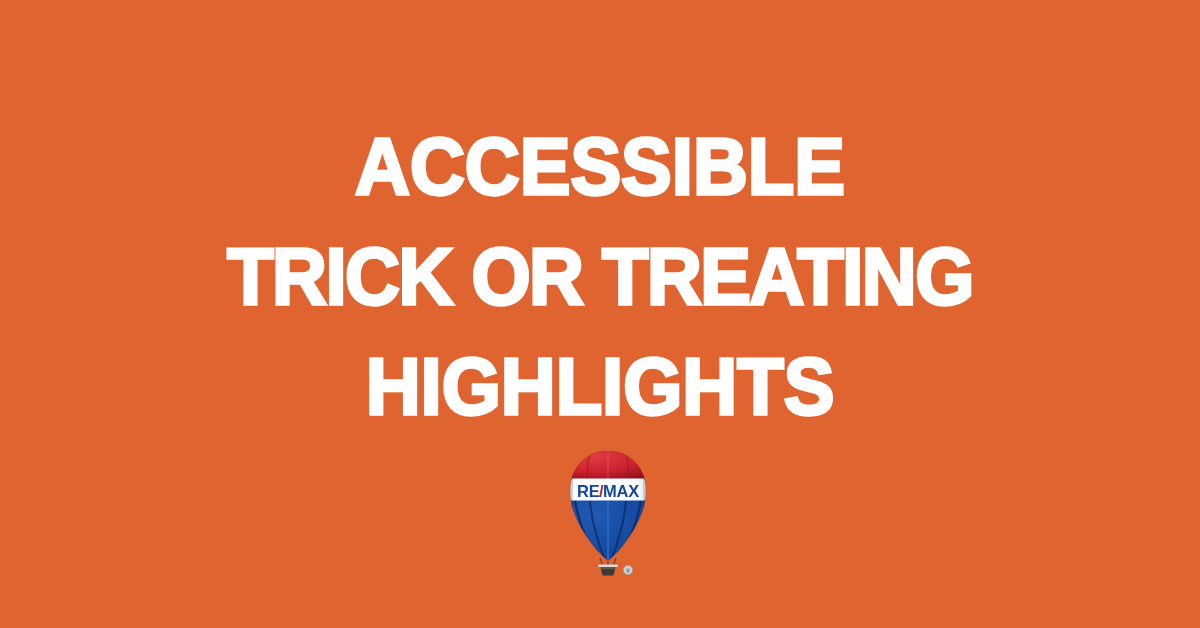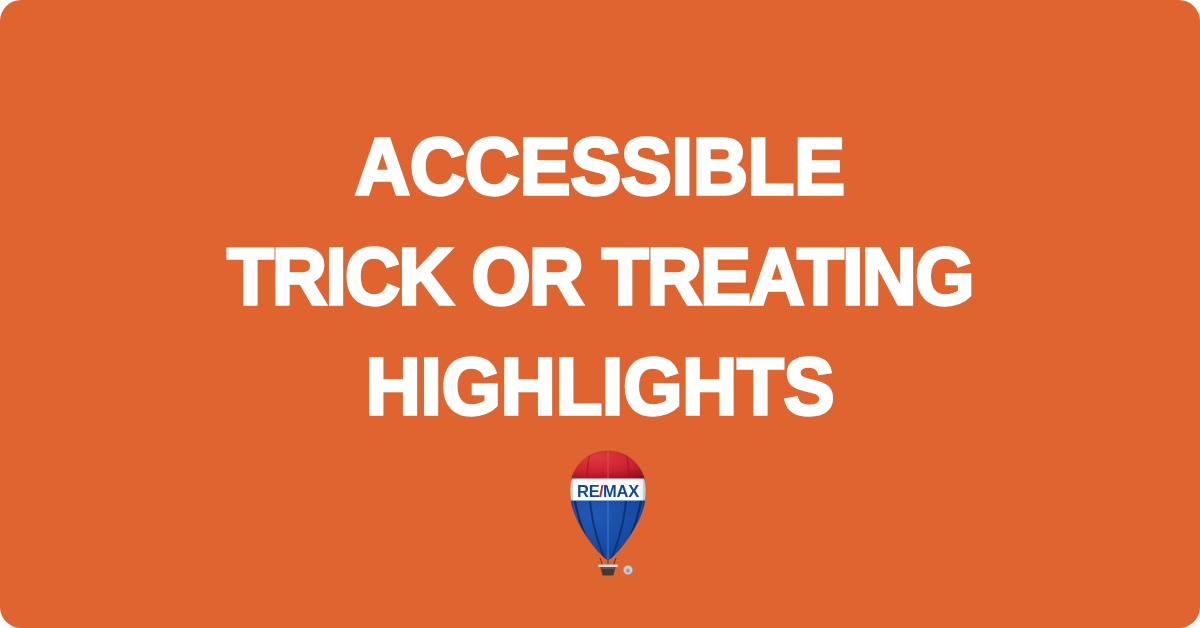--- a/index.html
+++ b/index.html
@@ -56,21 +56,21 @@
     display:flex;
     justify-content:center;
     align-items:flex-end;
     margin-left:16px;
   }
   #remax-logo { display:block; }
 </style>
 </head>
 <body>
 
-<div id="banner" style="background: rgb(223, 100, 48); border-radius: 21px;">
+<div id="banner" style="background: rgb(223, 100, 48);">
 
   <div id="headline">
     <span class="hl-line" id="hl-line-1" style="color: rgb(255, 255, 255); -webkit-text-stroke: 3.2px rgb(255, 255, 255);">ACCESSIBLE</span>
     <span class="hl-line" id="hl-line-2" style="color: rgb(255, 255, 255); -webkit-text-stroke: 3.2px rgb(255, 255, 255);">TRICK OR TREATING</span>
     <span class="hl-line" id="hl-line-3" style="color: rgb(255, 255, 255); -webkit-text-stroke: 3.2px rgb(255, 255, 255);">HIGHLIGHTS</span>
   </div>
 
   <div id="logo-wrap">
     <svg id="remax-logo" width="96" height="130" viewBox="0 0 96 130" xmlns="http://www.w3.org/2000/svg" role="img" aria-label="RE/MAX">
 

